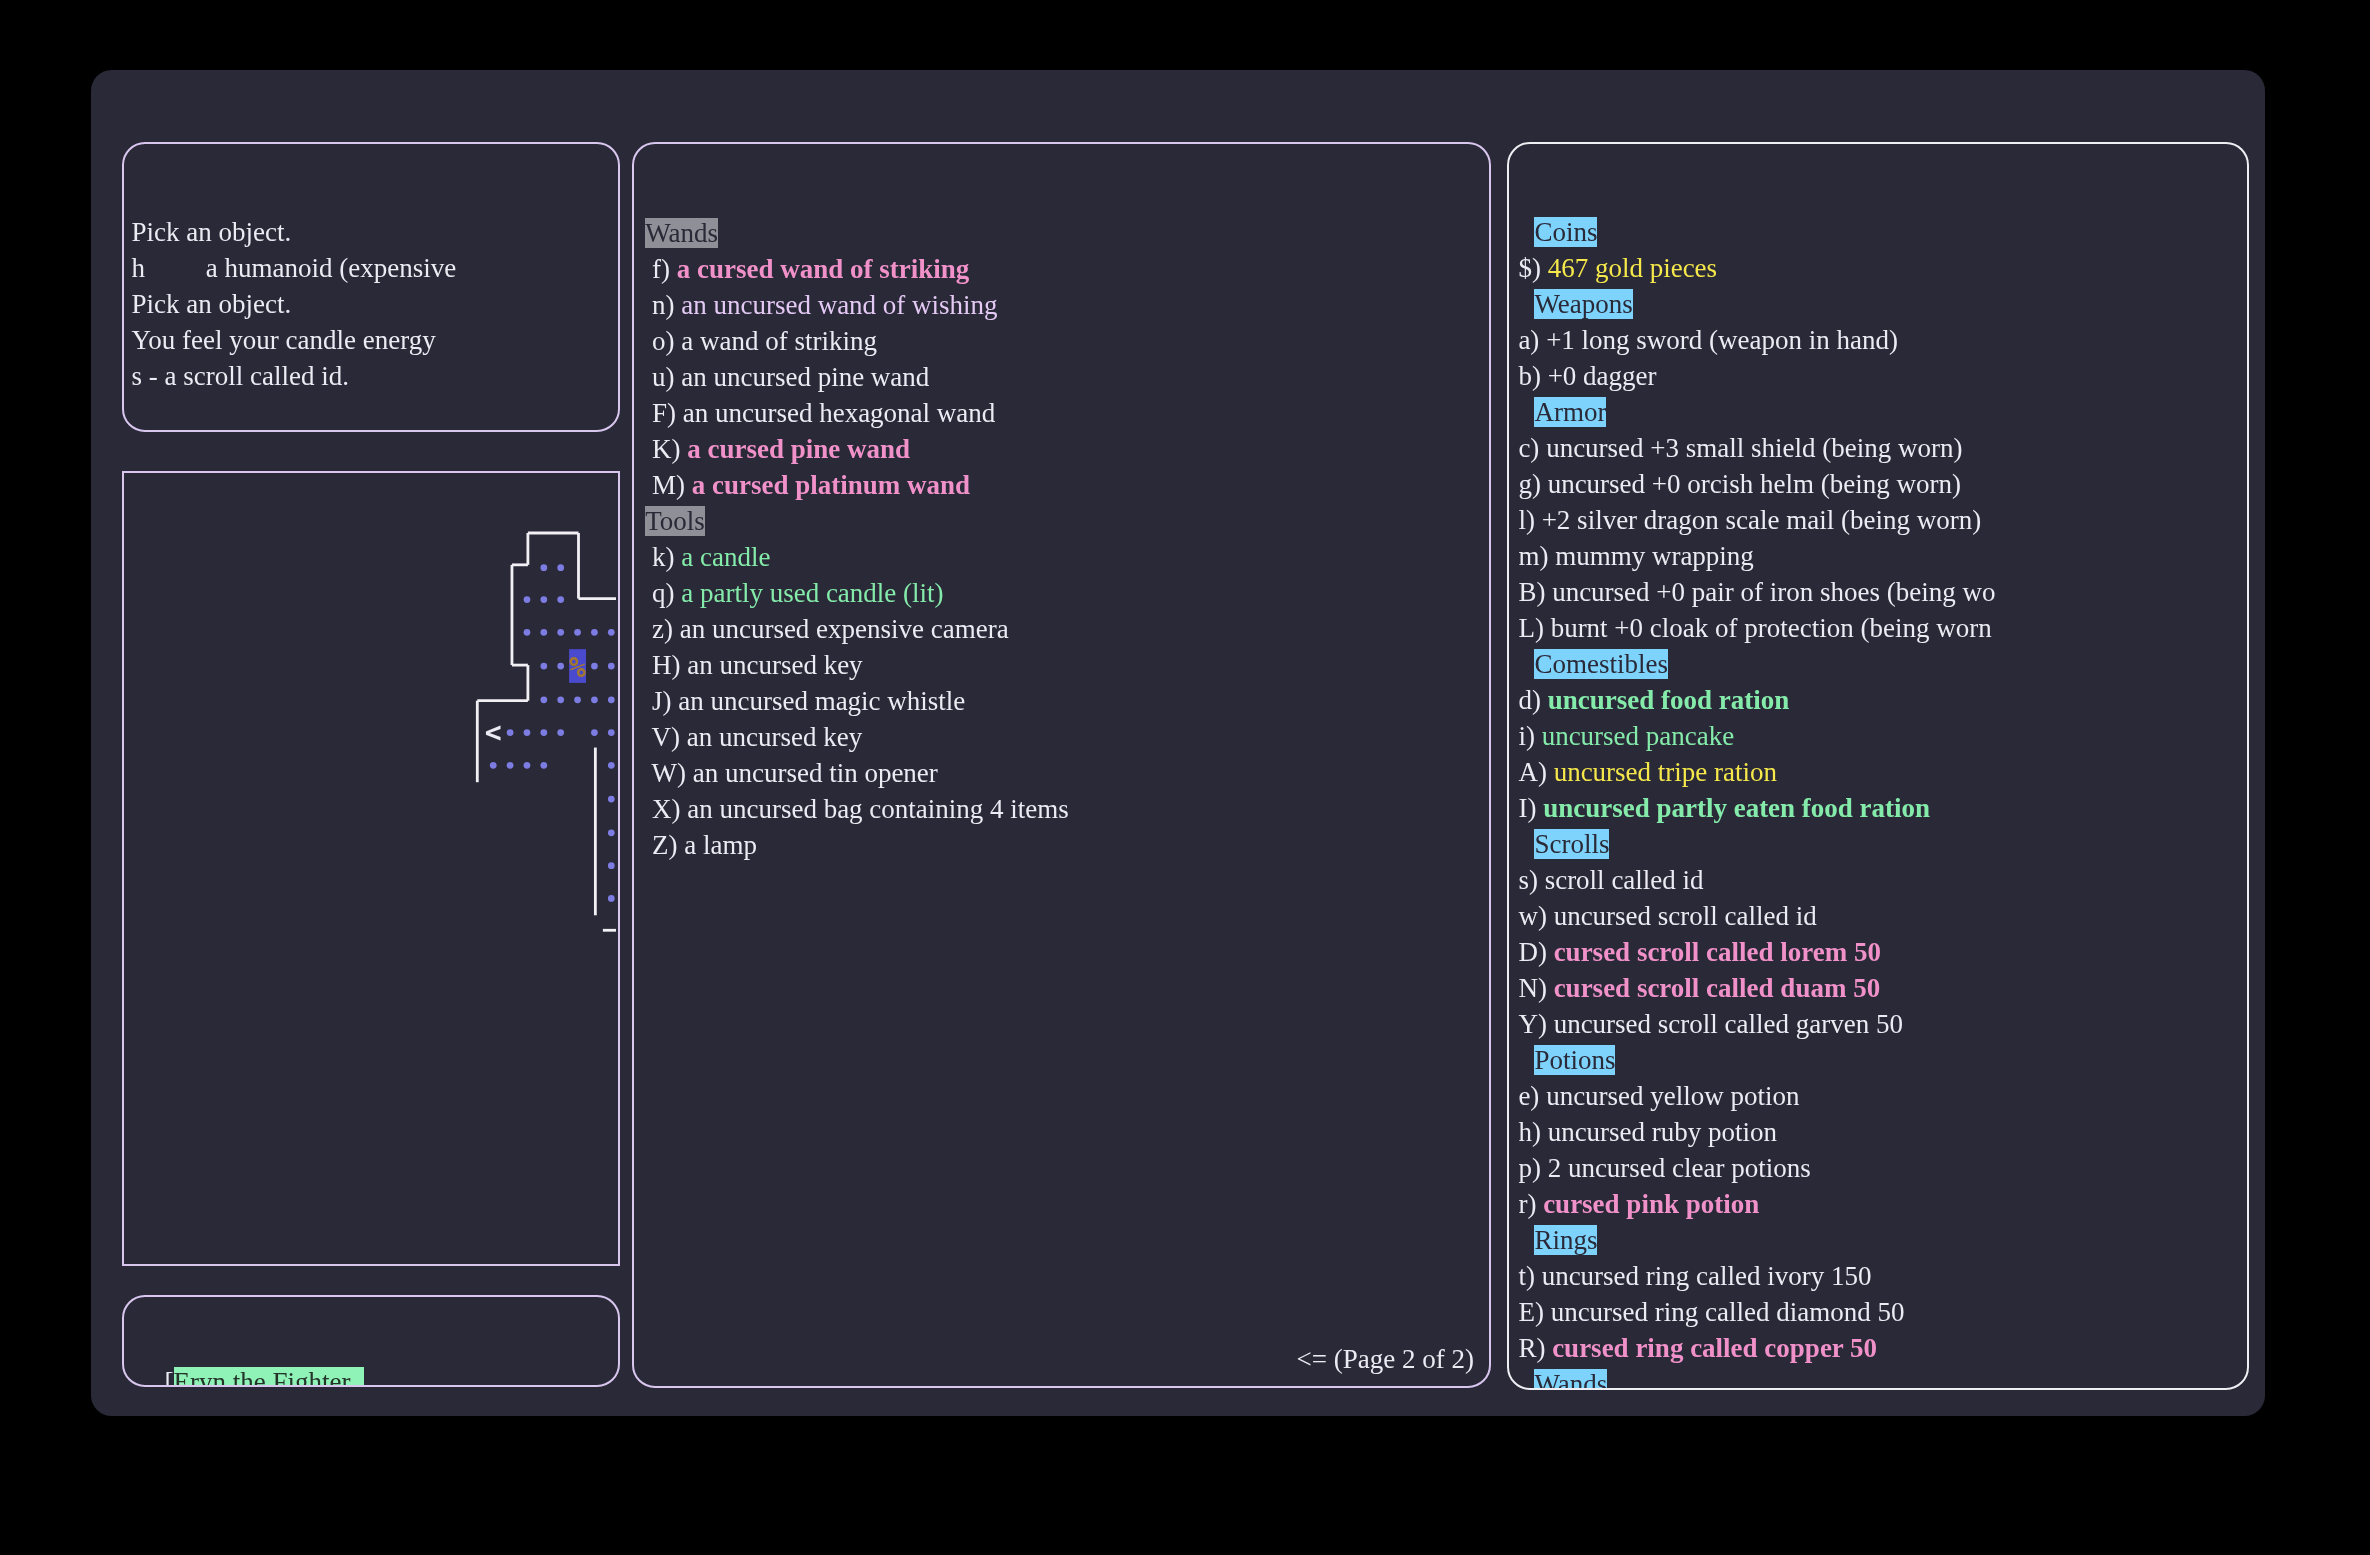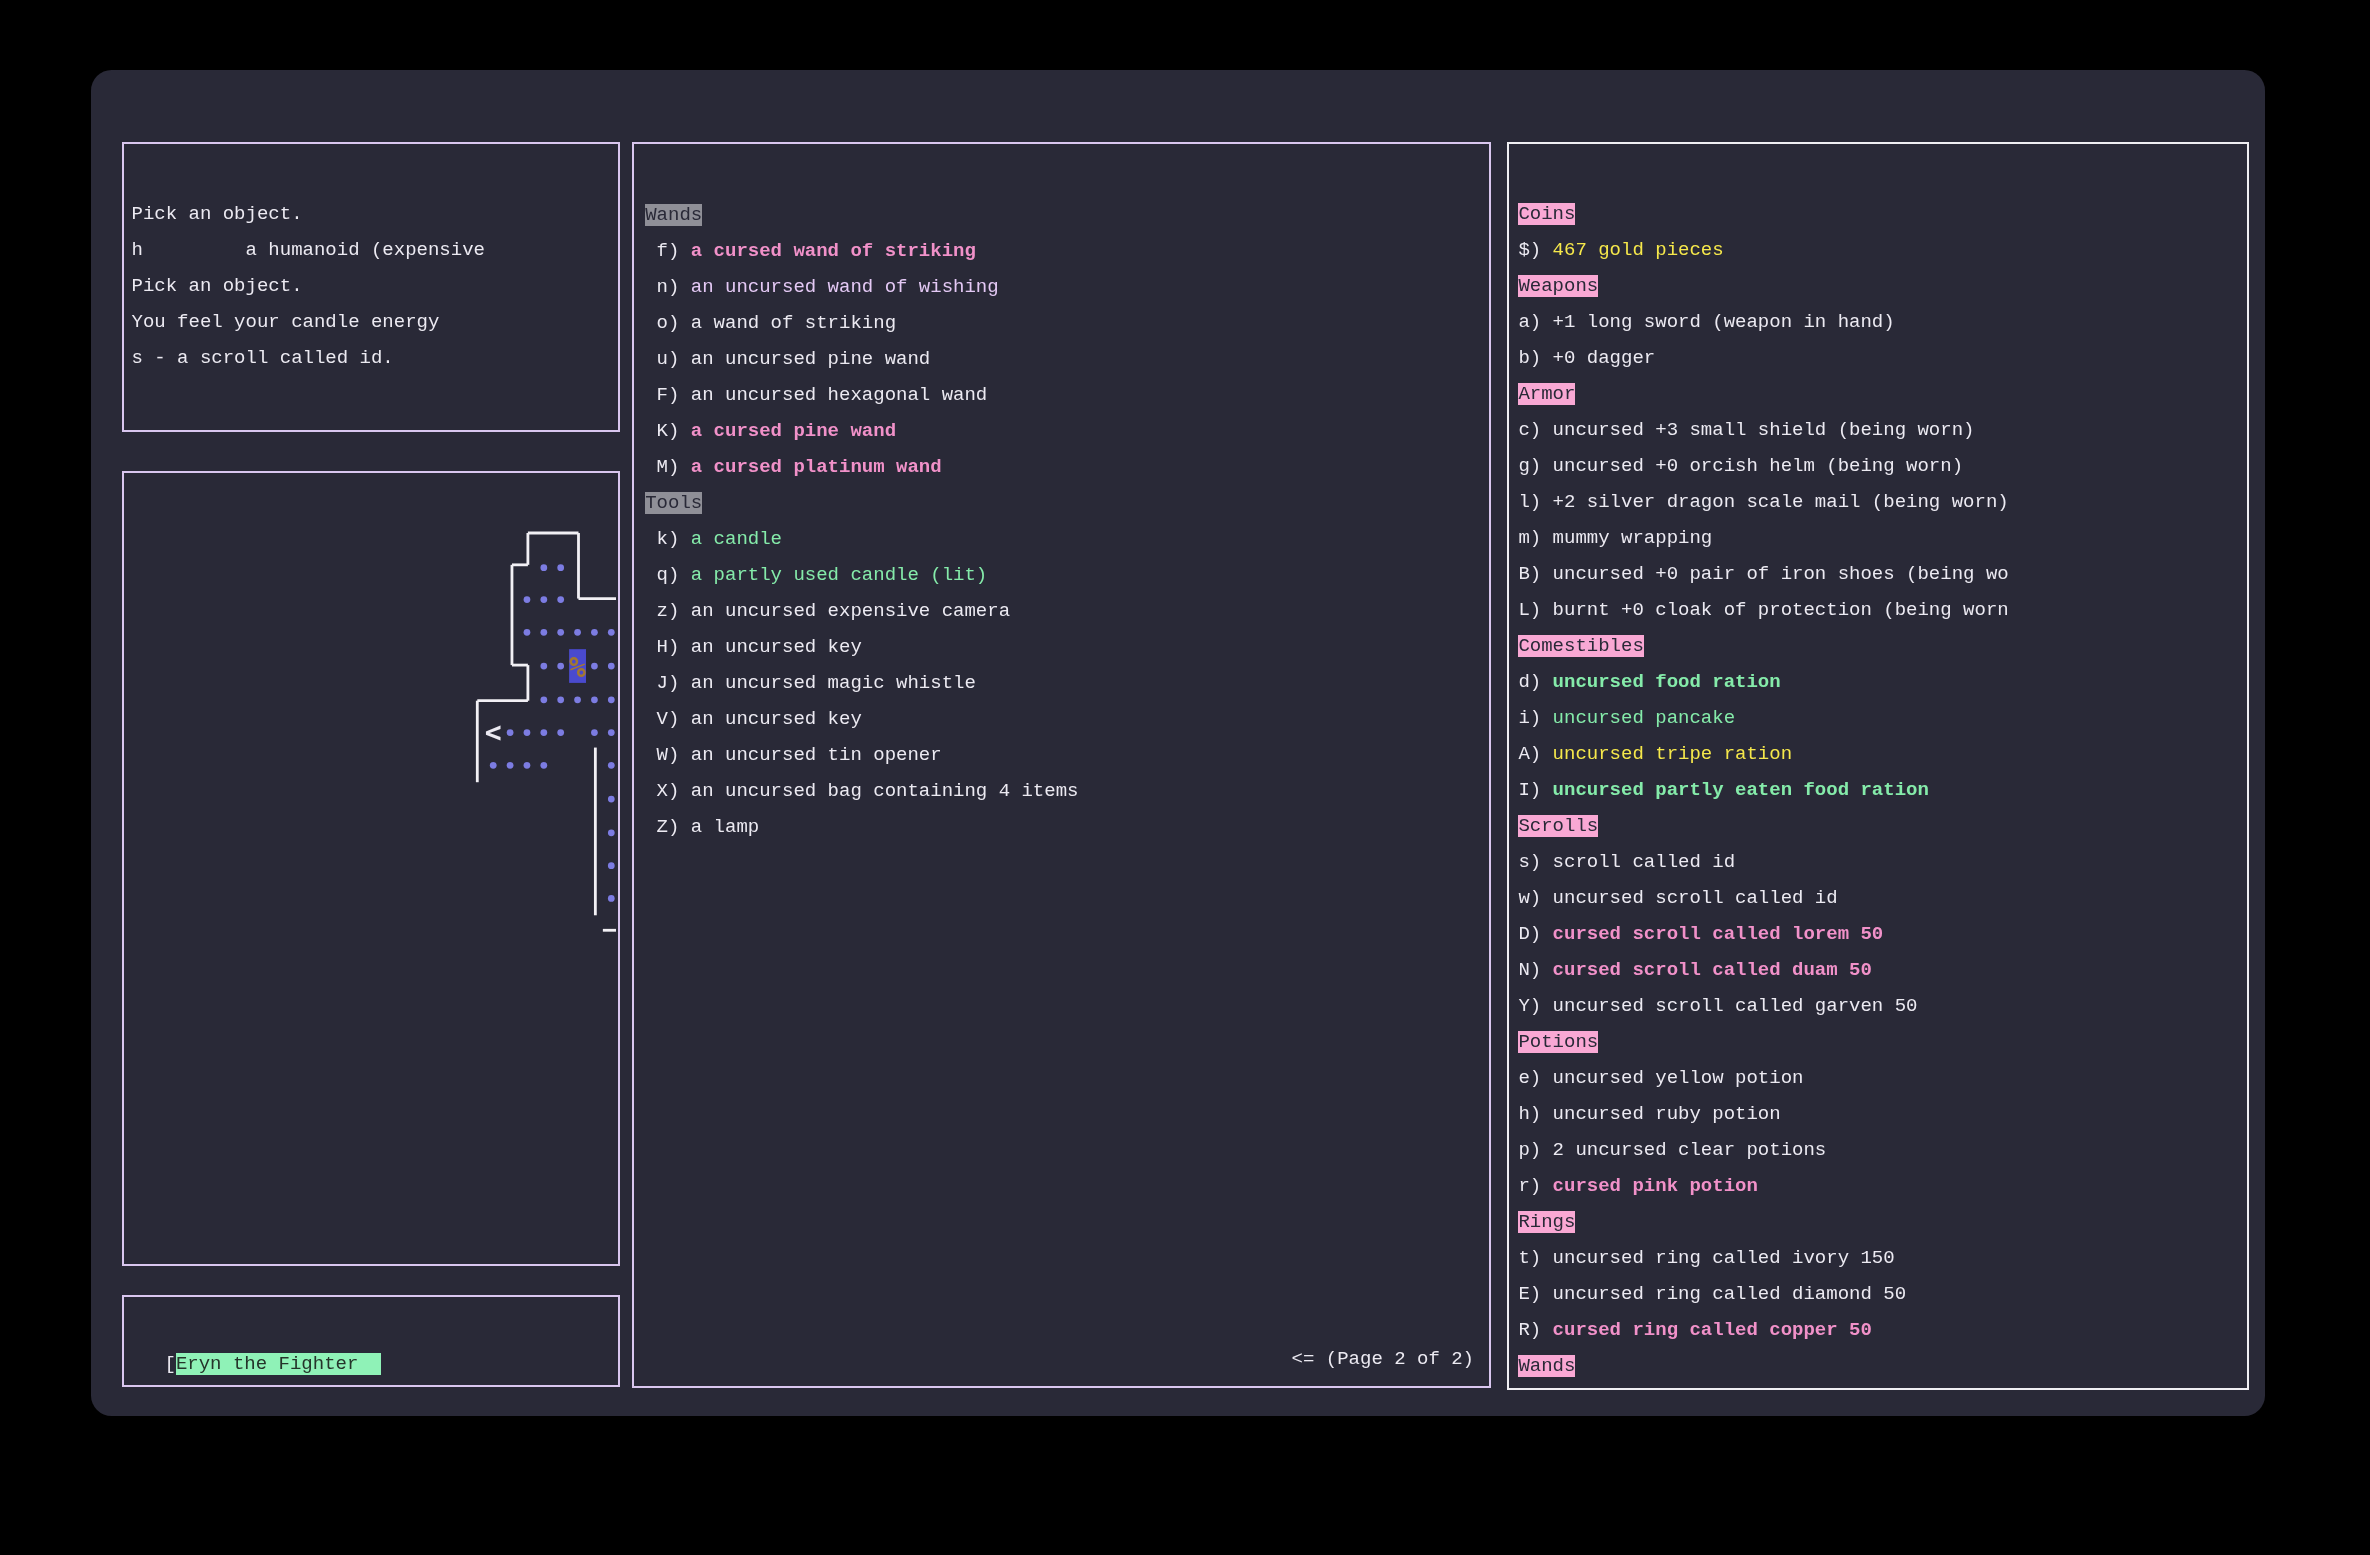--- a/index.html
+++ b/index.html
@@ -13,33 +13,33 @@
   #tl-min{left:161px;background:#f5bd40;}
   #tl-zoom{left:206px;background:#43c63e;}
   #titlewrap{position:absolute;left:0;right:0;top:0;height:62px;display:flex;
              align-items:center;justify-content:center;gap:11.2px;}
   #title{font:700 25px "Liberation Sans",sans-serif;color:#474747;}
   #proxyicon{width:34px;height:28px;}
   
   .panel{position:absolute;box-sizing:border-box;overflow:hidden;}
   .b-lav{border:2.8px solid #d9c6ef;}
   .b-white{border:2.8px solid #efeef2;}
-  .term{font-family:Liberation Mono, monospace;font-size:19px;
-        color:#eceaf2;white-space:pre;}
+  .term{font-family:Liberation Serif, serif;font-size:27px;
+        color:#eceaf2;white-space:pre;border-radius:23px;}
   #msg-panel{left:31px;top:72px;width:498px;height:290px;padding:7.5px 0 0 7.5px;}
   #msg-panel .row{line-height:36px;height:36px;}
   #map-panel{left:31px;top:401px;width:498px;height:795px;}
   #status-panel{left:31px;top:1225px;width:498px;height:92px;padding:4.7px 0 0 7.5px;}
   #status-panel .row{line-height:36px;height:36px;margin-left:33px;}
   #menu-panel{left:541px;top:72px;width:859px;height:1246px;padding:9.4px 0 0 11.2px;}
   #inv-panel{left:1416px;top:72px;width:742px;height:1248px;padding:8.4px 0 0 9.4px;}
   #menu-rows .row{line-height:36px;height:36px;white-space:pre;}
   #inv-rows .row{line-height:36px;height:36px;white-space:pre;}
   .hdr-dim{background:#8f8f97;color:#292937;}
-  .hdr-bright{background:#f9a8d4;color:#292937;}
+  .hdr-bright{background:#7dd3fc;color:#292937;margin-left:16px;}
   .bold{font-weight:700;}
   #menu-footer{position:absolute;right:15px;bottom:9.4px;line-height:36px;}
   #map-svg{position:absolute;left:0;top:0;}
   .name-hl{background:#8ff2b7;color:#25342a;}
 </style>
 </head>
 <body>
 
 <div id="window">
 

